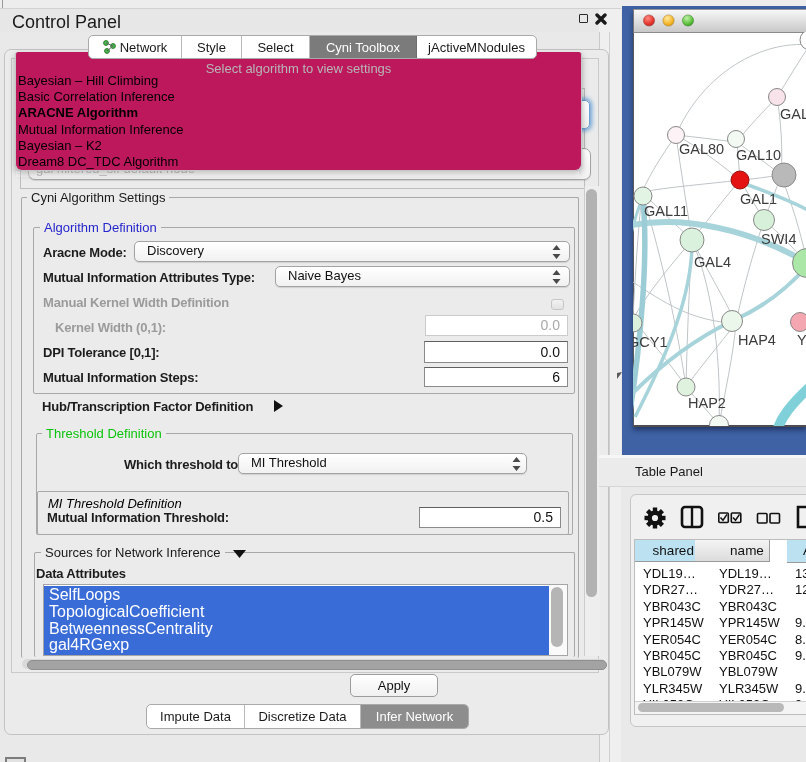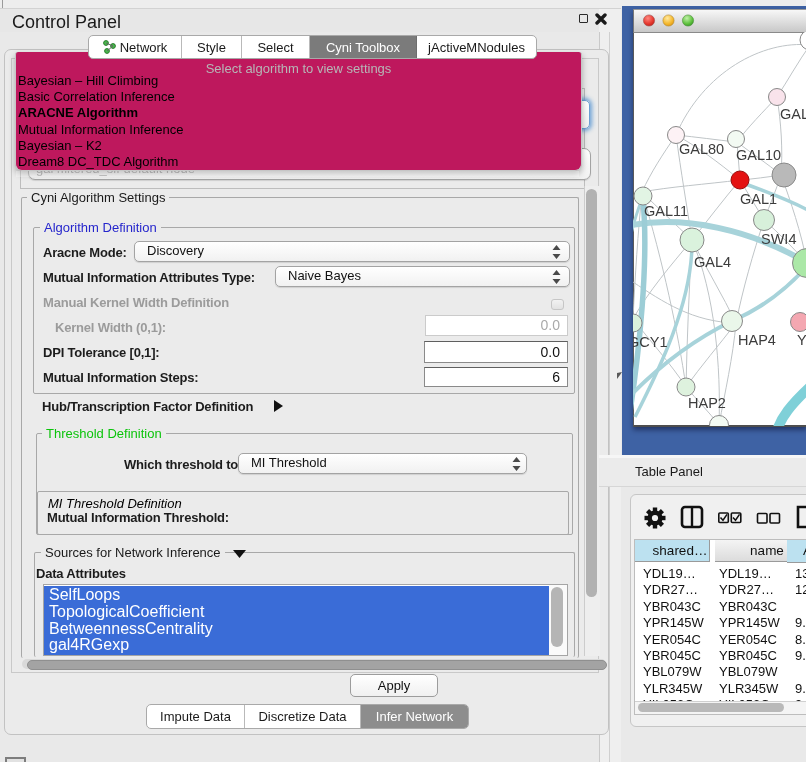--- a/index.html
+++ b/index.html
@@ -90,20 +90,21 @@
 <div class="combo" style="left:238px;top:453px;width:287px;height:19px;">
       <span class="ct" style="top:1px;">MI Threshold</span>
   <svg class="abs" style="right:5px;top:3px;" width="9" height="14">
         <path d="M4.5 0 L8.5 5 L0.5 5 Z M4.5 14 L8.5 9 L0.5 9 Z" fill="#4a4a4a"></path>
       </svg>
 </div>
 
 <div class="gbox" style="left:37px;top:491px;width:530px;height:42px;"></div>
 <div class="gtitle" style="left:44px;top:496px;color:#000000;font-style:italic;">MI Threshold Definition</div>
 <div class="lbl abs" style="left:47px;top:510px;">Mutual Information Threshold:</div>
+<div class="field" style="left:419px;top:507px;width:133px;height:19px;line-height:19px;padding-right:7px;">0.5</div>
 
 <div class="gbox" style="left:34px;top:552px;width:539px;height:104px;border-bottom:none;"></div>
 <div class="gtitle" style="left:41px;top:545px;color:#1a1a1a;font-weight:normal;">Sources for Network Inference</div>
 <svg class="abs" style="left:232px;top:549px;" width="15" height="10">
       <path d="M1 1 L14 1 L7.5 9 Z" fill="#111"></path>
     </svg>
 <div class="lbl abs" style="left:36px;top:566px;">Data Attributes</div>
 
 <div class="abs" style="left:43px;top:584px;width:523px;height:70px;background:#fff;border:1px solid #a5a5a5;overflow:hidden;">
   <div style="position:absolute;left:0;top:1px;width:505px;height:100px;background:#3a6cd7;"></div>
@@ -288,21 +289,21 @@
     <rect x="114.5" y="8.5" width="9.5" height="9.5" rx="1"></rect>
     <rect x="127" y="8.5" width="9.5" height="9.5" rx="1"></rect>
   </g>
 
   <path d="M155 2 L166 2 L170 6 L170 22 L155 22 Z" fill="none" stroke="#111" stroke-width="2.6"></path>
 </svg>
 
 <div class="abs" style="left:634px;top:539px;width:172px;height:174px;background:#fff;overflow:hidden;border:1px solid #bdbdbd;border-right:none;">
 
   <div style="position:absolute;left:0;top:0;width:75px;height:22px;background:#bce1f0;border-right:1px solid #9a9a9a;border-bottom:1px solid #9a9a9a;text-align:center;font-size:13.5px;line-height:22px;color:#111;padding-left:16px;box-sizing:border-box;">shared…</div>
-  <div style="position:absolute;left:80px;top:0;width:75px;height:22px;background:linear-gradient(#f4f4f4,#dcdcdc);border-right:1px solid #9a9a9a;border-bottom:1px solid #9a9a9a;text-align:center;font-size:13.5px;line-height:22px;color:#111;padding-left:30px;box-sizing:border-box;">name</div>
+  <div style="position:absolute;left:60px;top:0;width:75px;height:22px;background:linear-gradient(#f4f4f4,#dcdcdc);border-right:1px solid #9a9a9a;border-bottom:1px solid #9a9a9a;text-align:center;font-size:13.5px;line-height:22px;color:#111;padding-left:30px;box-sizing:border-box;">name</div>
   <div style="position:absolute;left:152px;top:0;width:30px;height:22px;background:#bce1f0;border-bottom:1px solid #9a9a9a;font-size:13.5px;line-height:22px;color:#111;padding-left:16px;">A</div>
 
   <div style="position:absolute;left:8px;top:26px;font-size:13px;color:#111;line-height:16.4px;white-space:pre;">YDL19…
 YDR27…
 YBR043C
 YPR145W
 YER054C
 YBR045C
 YBL079W
 YLR345W

